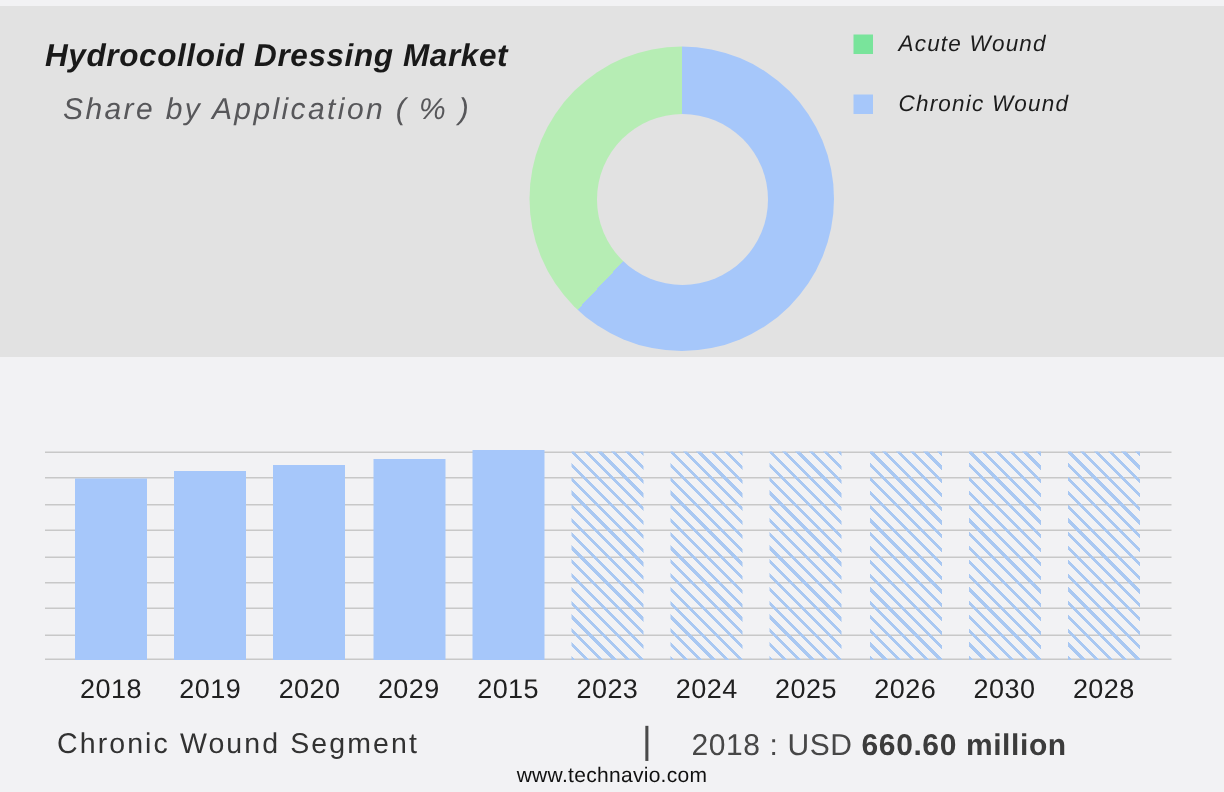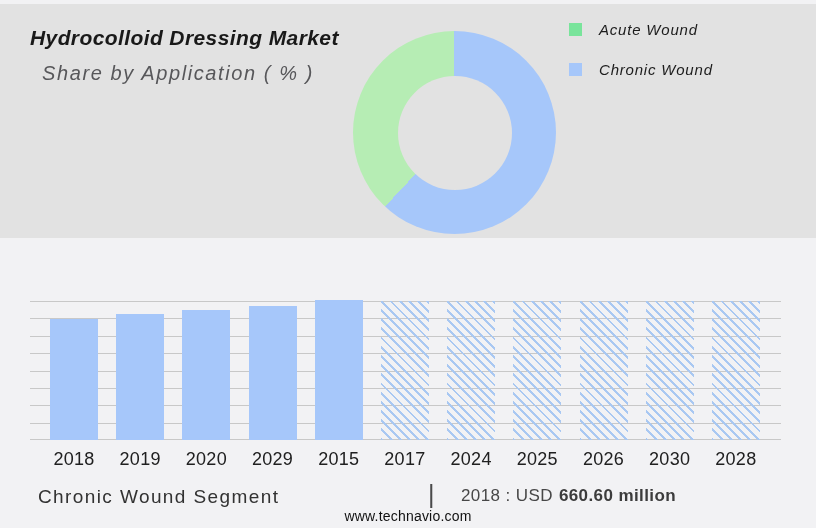--- a/index.html
+++ b/index.html
@@ -79,21 +79,21 @@
   .segment-label{
     position:absolute;left:38px;top:486px;
     font-size:19px;color:#323232;letter-spacing:1.4px;
   }
   .stat-separator{
     position:absolute;left:428px;top:480px;
     font-size:25px;color:#4a4a4a;font-weight:300;
   }
   .stat-line{
     position:absolute;left:461px;top:486px;
-    font-size:17px;color:#474747;letter-spacing:.4px;white-space:nowrap;
+    font-size:20px;color:#474747;letter-spacing:.4px;white-space:nowrap;
   }
   .stat-value{font-weight:bold;color:#3c3c3c;margin-left:6px;}
   .website{
     position:absolute;left:0;width:816px;top:508px;text-align:center;
     font-size:14px;color:#111111;letter-spacing:.2px;
   }
 </style>
 </head>
 <body>
 
@@ -147,21 +147,21 @@
         <div class="bar hatched" style="height: 100%;"></div>
         <div class="bar hatched" style="height: 100%;"></div>
         <div class="bar hatched" style="height: 100%;"></div>
       </div>
     <div class="labels-row">
         <div class="bar-label">2018</div>
         <div class="bar-label">2019</div>
         <div class="bar-label">2020</div>
         <div class="bar-label">2029</div>
         <div class="bar-label">2015</div>
-        <div class="bar-label">2017</div>
+        <div class="bar-label">2023</div>
         <div class="bar-label">2024</div>
         <div class="bar-label">2025</div>
         <div class="bar-label">2026</div>
         <div class="bar-label">2030</div>
         <div class="bar-label">2028</div>
       </div>
   </div>
 
   <div class="segment-label">Chronic Wound Segment</div>
   <div class="stat-separator">|</div>

